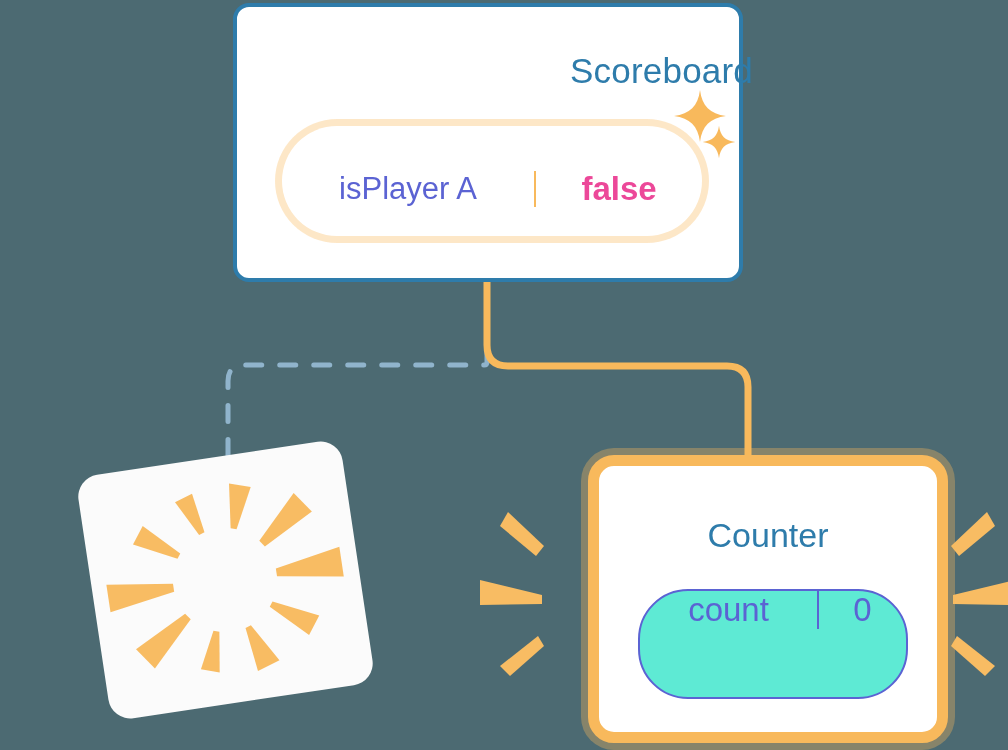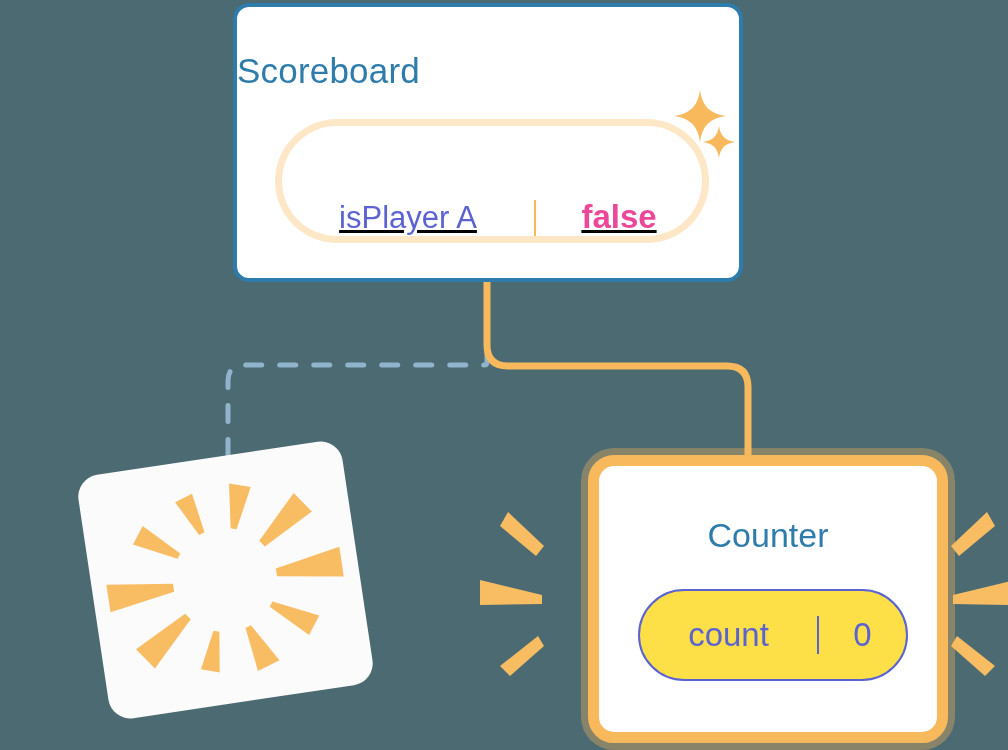--- a/index.html
+++ b/index.html
@@ -39,50 +39,50 @@
     background: #ffffff;
     border: 4px solid #2e7cab;
     border-radius: 16px;
     box-sizing: border-box;
   }
   #scoreboard-title {
     position: absolute;
     left: 0;
     top: 44px;
     width: 100%;
-    text-align: left;
+    text-align: right;
     font-size: 35px;
     color: #2e7cab;
     letter-spacing: 0.2px;
+    padding-left: 14px;
   }
 
   
   #scoreboard-pill {
     position: absolute;
     left: 45px;
     top: 119px;
     width: 420px;
     height: 110px;
     box-sizing: border-box;
     border: 7px solid #f8b košić;
     border-radius: 60px;
   }
   #scoreboard-pill {
     border-color: #f8b95c;
     background: #ffffff;
     box-shadow: 0 0 0 7px rgba(248,185,92,0.34);
   }
   #scoreboard-pill-inner {
     position: absolute;
-    left: 0; top: 0;
+    left: 0; top: 8px;
     width: 100%;
     height: 100%;
     display: flex;
-    align-items: flex-end;
-    text-decoration: underline;
+    align-items: center;
   }
   #sb-pill-key {
     flex: 0 0 252px;
     display: flex;
     align-items: center;
     justify-content: center;
     font-size: 31px;
     color: #5b63d3;
     border-right: 2px solid #f8b95c;
   }
@@ -122,27 +122,27 @@
     width: 100%;
     text-align: center;
     font-size: 34px;
     color: #2e7cab;
   }
   #counter-pill {
     position: absolute;
     left: 39px;
     top: 123px;
     width: 270px;
-    height: 92px;
+    height: 110px;
     box-sizing: border-box;
     border: 2px solid #5b63d3;
     border-radius: 50px;
-    background: #fde047;
-    display: flex;
-    align-items: center;
+    background: #5eead4;
+    display: flex;
+    align-items: flex-start;
   }
   #ct-pill-key {
     flex: 0 0 177px;
     display: flex;
     align-items: center;
     justify-content: center;
     font-size: 33px;
     color: #5b63d3;
     border-right: 2px solid #5b63d3;
   }

